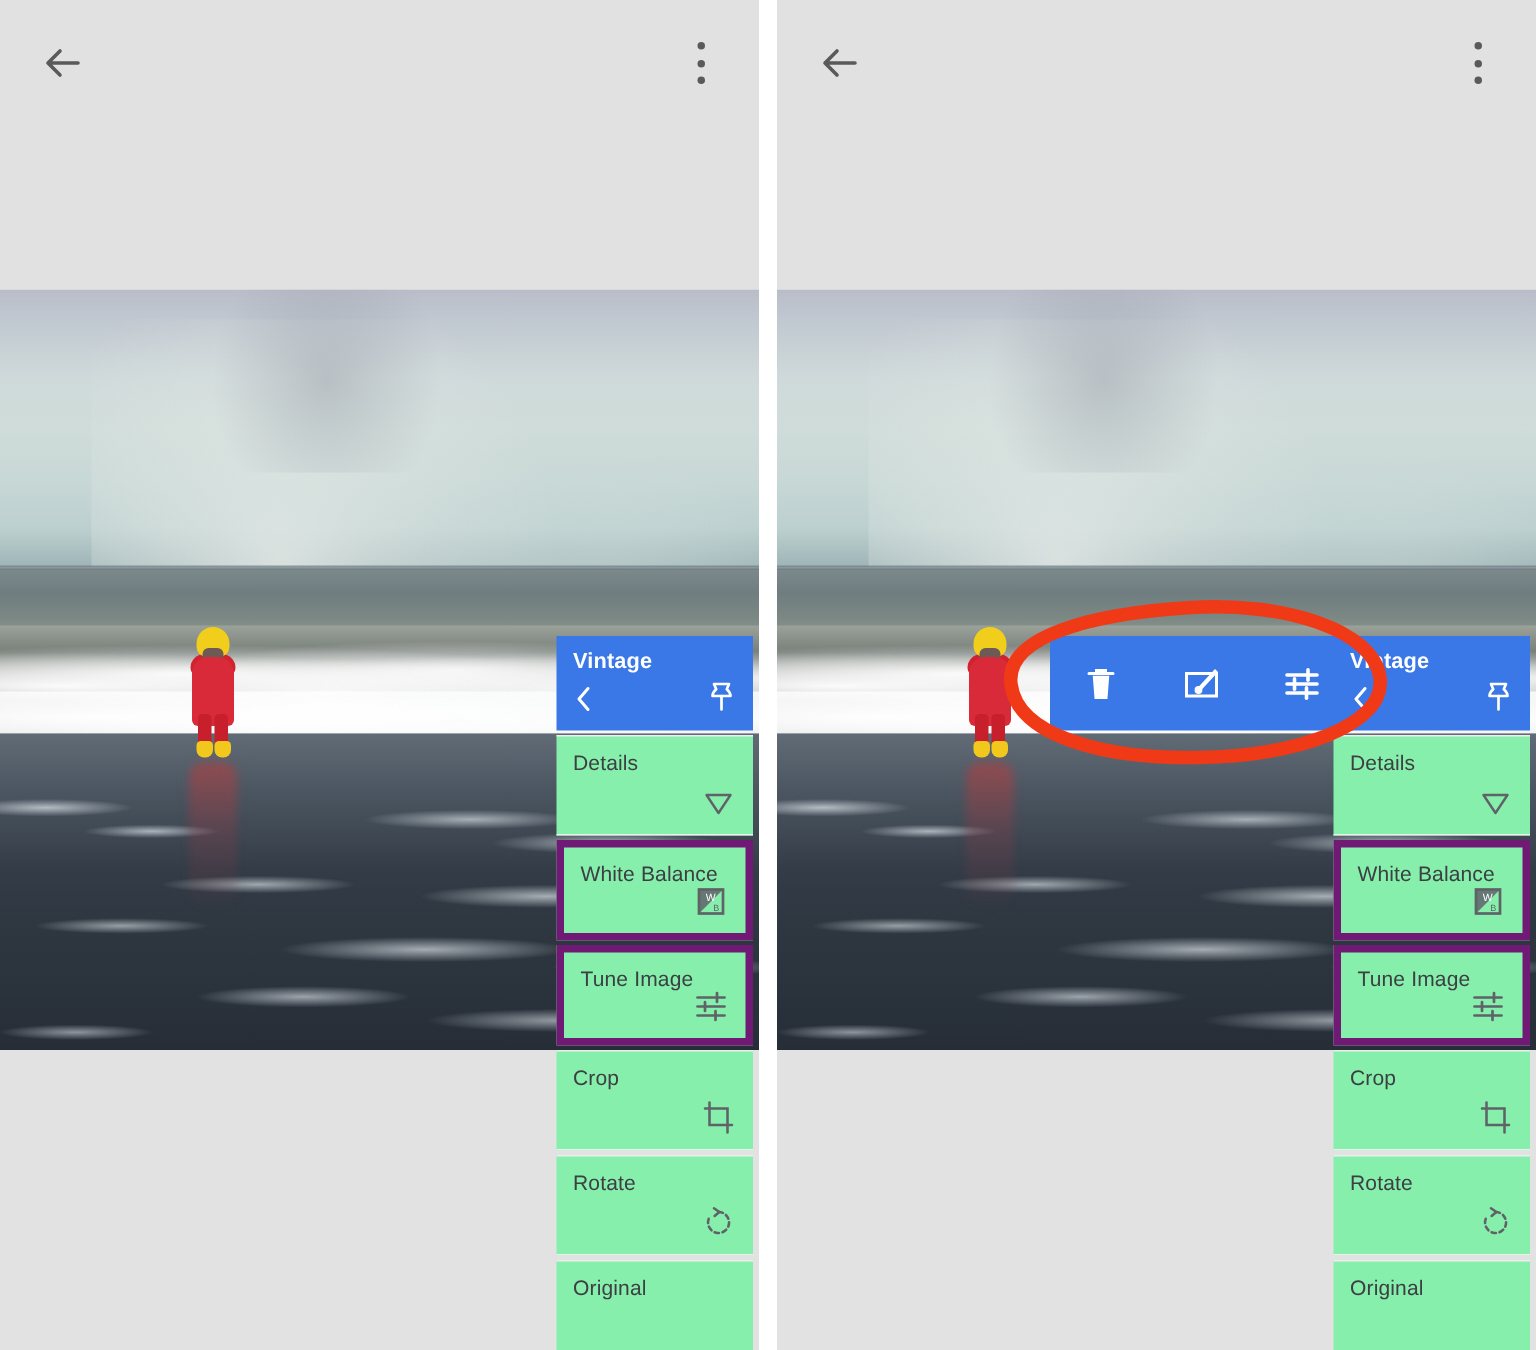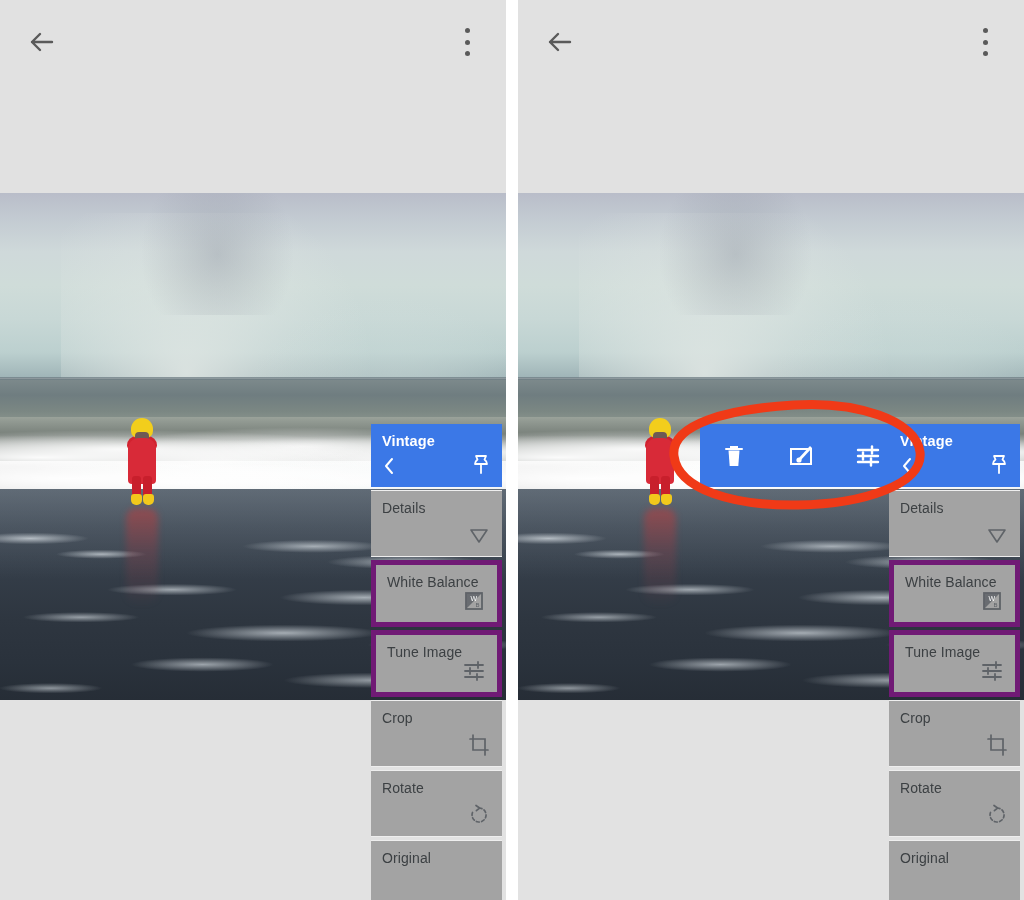--- a/index.html
+++ b/index.html
@@ -102,21 +102,21 @@
   .watermark { position:absolute; right:28px; bottom:10px; width:110px; height:50px; opacity:.45; }
 
   
   .stack { position:absolute; width:131px; right:4px; top:424px; }
   .stack-header { background:#3b78e7; color:#ffffff; padding:9px 10px 8px 11px; height:63px; position:relative; }
   .stack-header .title { font-size:14.5px; font-weight:700; letter-spacing:.1px; }
   .stack-header .chev { position:absolute; left:11px; top:32px; width:14px; height:20px; }
   .stack-header .pin  { position:absolute; right:11px; top:29px; width:20px; height:24px; }
 
   .stack-row {
-    background:#a3a3a3; height:67px; position:relative; margin-top:3px;
+    background:#86efac; height:67px; position:relative; margin-top:3px;
     border:1px solid #eeeeee; border-left:none; border-right:none;
   }
   .stack-row.sel { border:5px solid #701a75; }
   .stack-row .lbl { font-size:14px; color:#3c4043; padding:9px 0 0 11px; letter-spacing:.1px; }
   .stack-row .ic  { position:absolute; right:11px; bottom:9px; width:24px; height:24px; }
 
   
   .blue-toolbar {
     position:absolute; left:182px; top:424px; width:202px; height:63px;
     background:#3b78e7; display:flex; align-items:center; justify-content:space-around;

